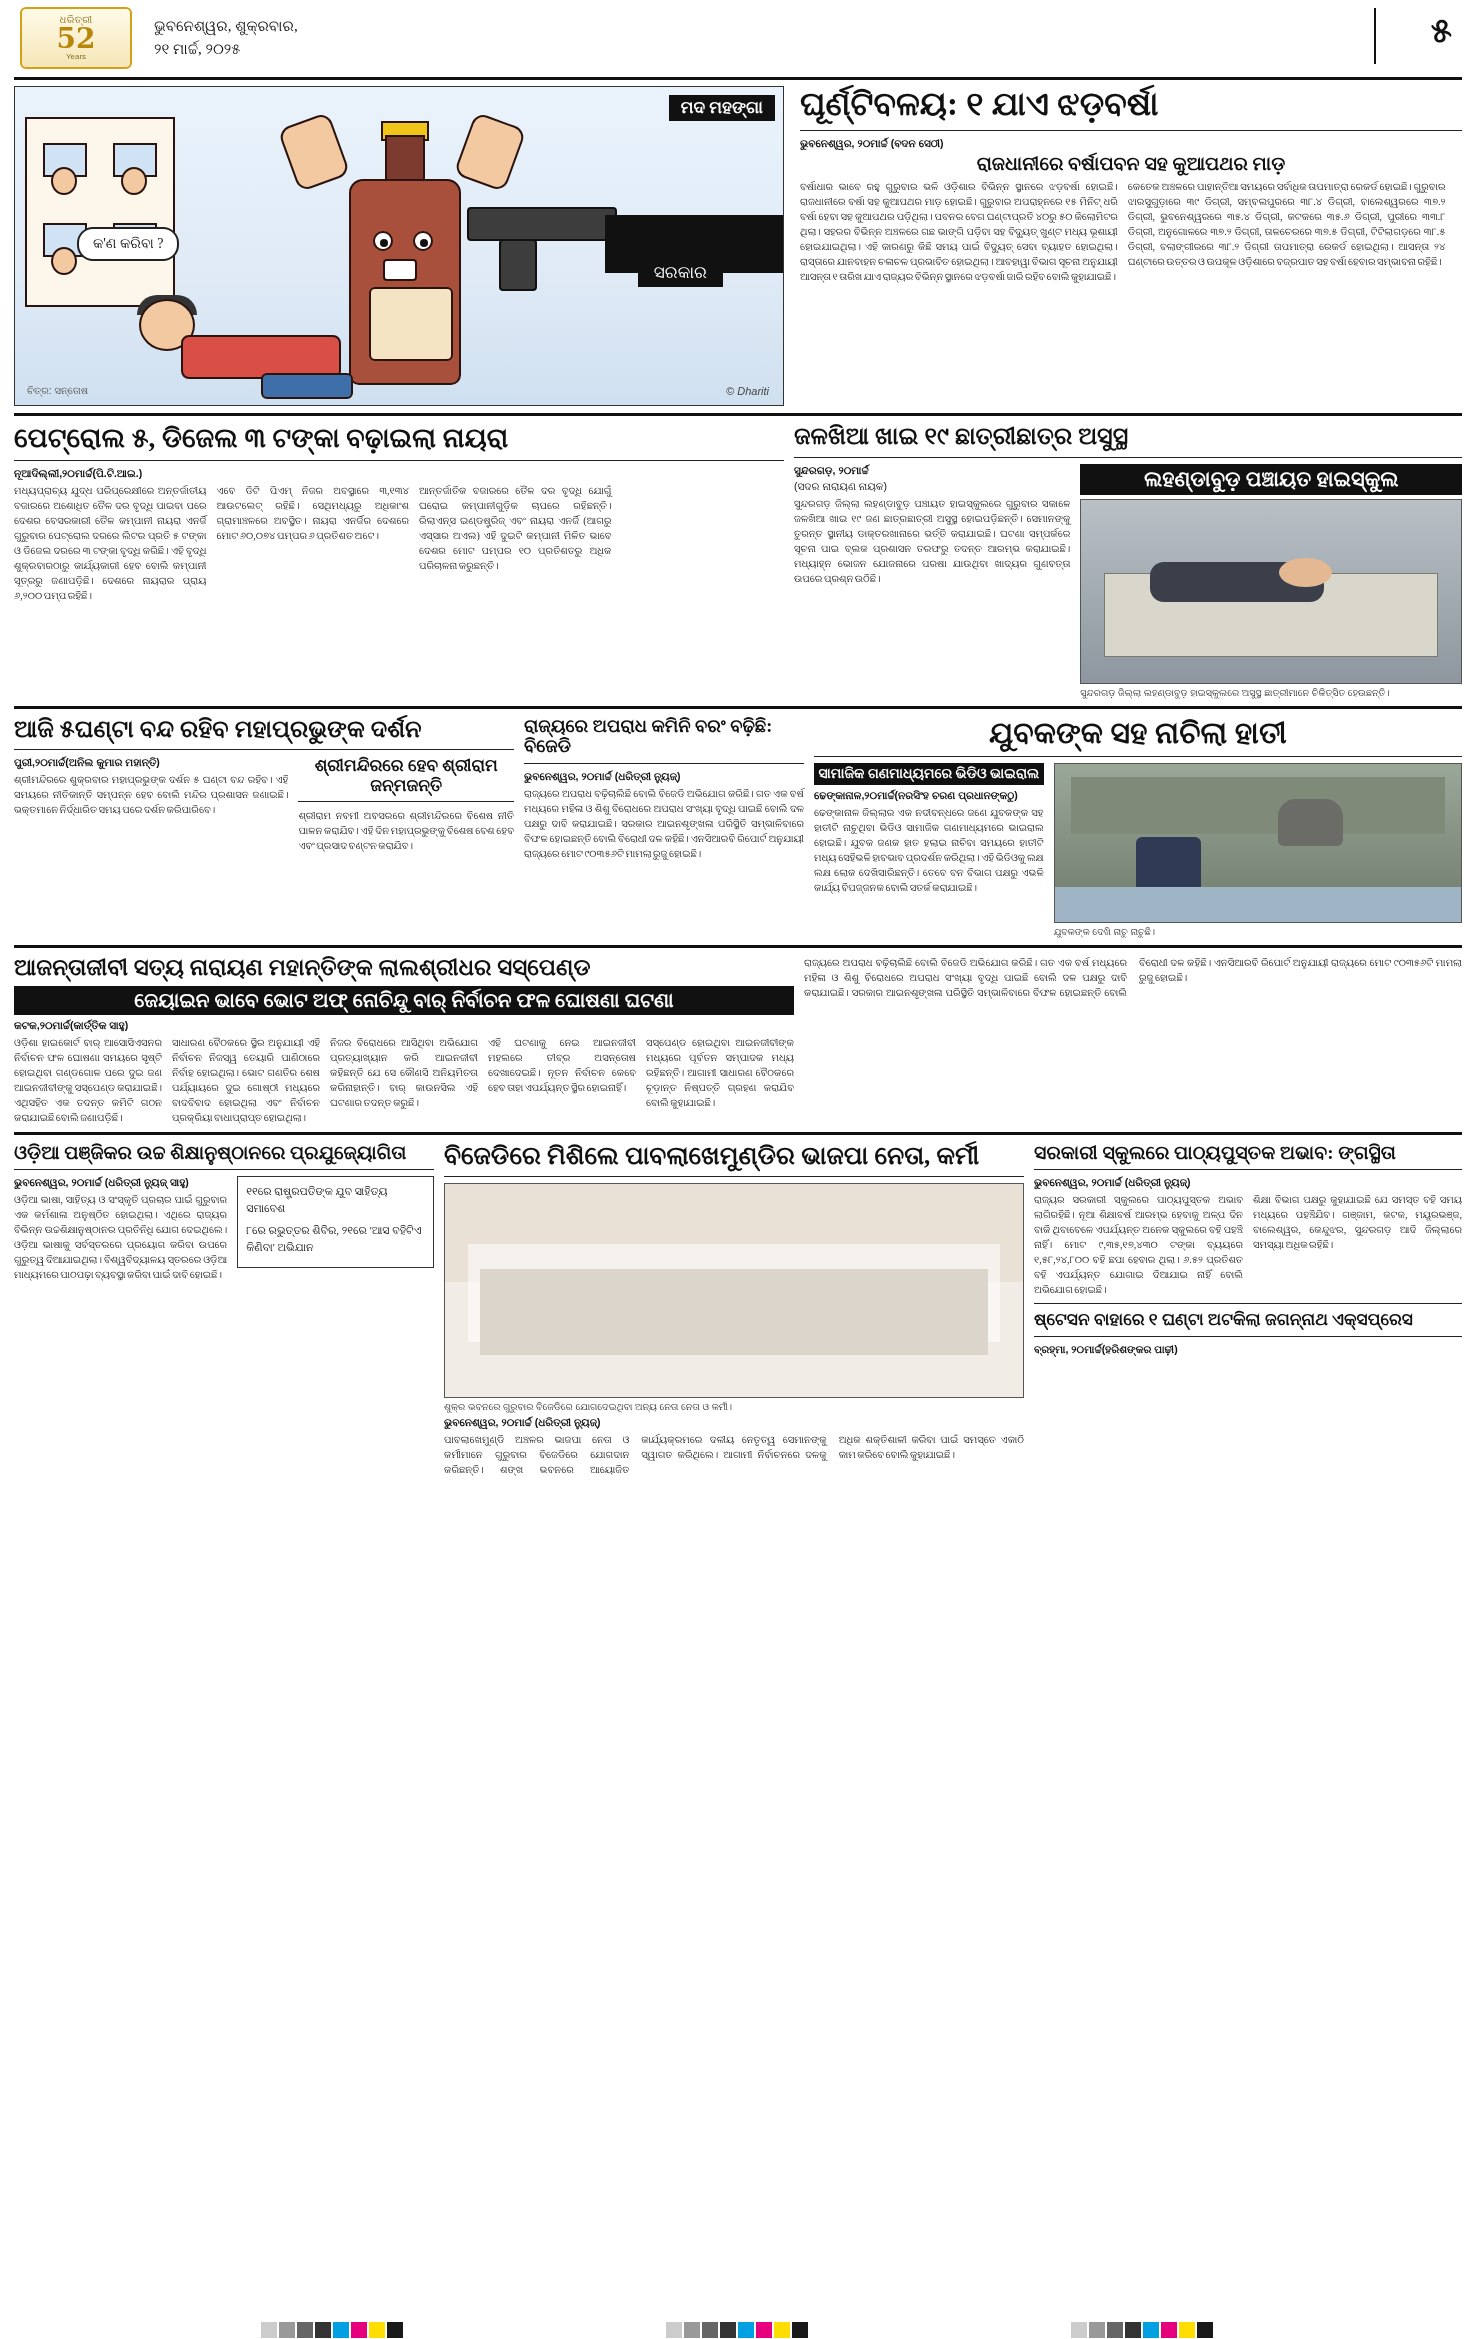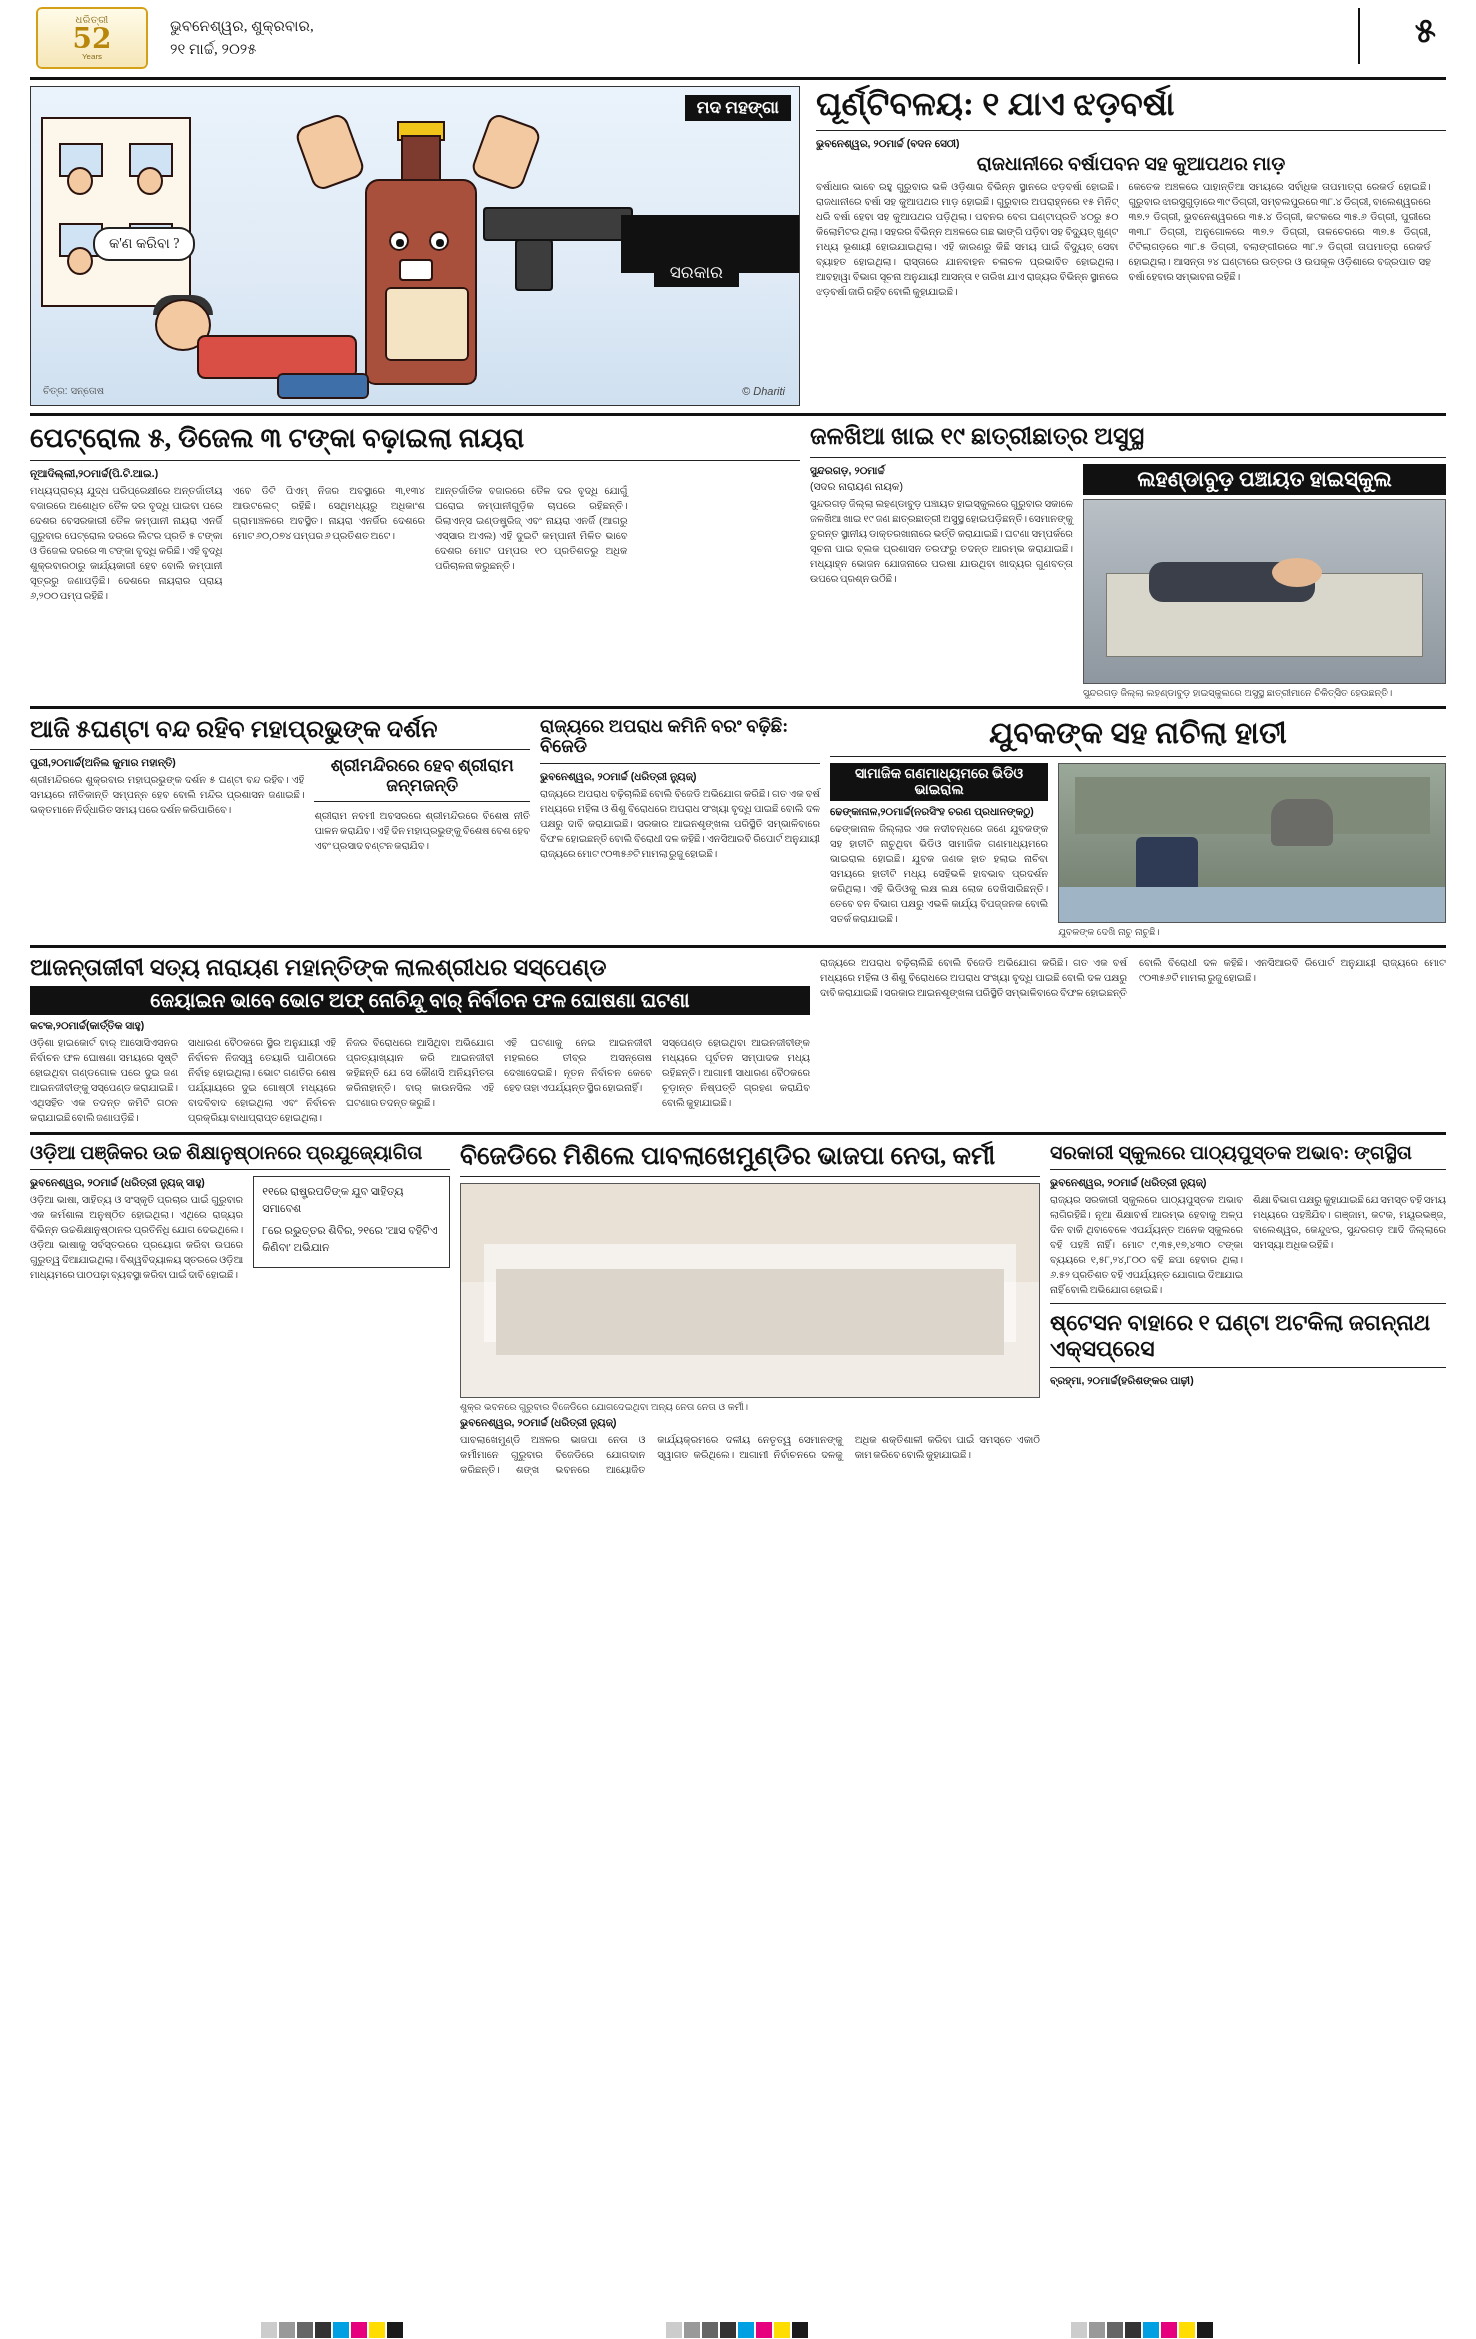--- a/index.html
+++ b/index.html
@@ -4,21 +4,21 @@
 <style>
   * { box-sizing: border-box; }
   html, body { margin:0; padding:0; }
   body {
     width:1476px; height:2339px;
     background:#ffffff;
     font-family:"Liberation Sans", sans-serif;
     color:#111;
     position:relative;
   }
-  .page { width:1476px; height:2339px; position:relative; padding:0 30px; }
+  .page { width:1476px; height:2339px; position:relative; padding:0 14px; }
 
   
   .masthead {
     height:80px; display:flex; align-items:center; gap:22px;
     border-bottom:3px solid #111; padding:4px 6px 6px 6px; position:relative;
   }
   .logo {
     width:112px; height:62px; border:2px solid #d4a017; border-radius:6px;
     background:linear-gradient(#fffbe8,#f6e6b8);
     display:flex; flex-direction:column; align-items:center; justify-content:center;
@@ -334,21 +334,21 @@
 
     <div style="flex:1">
       <div class="hl" style="font-size:19px">ସରକାରୀ ସ୍କୁଲରେ ପାଠ୍ୟପୁସ୍ତକ ଅଭାବ: ଙ୍ଗସ୍ଥିତା</div>
       <div class="rule"></div>
       <div class="dateline">ଭୁବନେଶ୍ୱର, ୨୦ମାର୍ଚ୍ଚ (ଧରିତ୍ରୀ ନ୍ୟୁଜ୍)</div>
       <div class="flex">
         <div class="body-text" style="width:50%">ରାଜ୍ୟର ସରକାରୀ ସ୍କୁଲରେ ପାଠ୍ୟପୁସ୍ତକ ଅଭାବ ଲାଗିରହିଛି। ନୂଆ ଶିକ୍ଷାବର୍ଷ ଆରମ୍ଭ ହେବାକୁ ଅଳ୍ପ ଦିନ ବାକି ଥିବାବେଳେ ଏପର୍ଯ୍ୟନ୍ତ ଅନେକ ସ୍କୁଲରେ ବହି ପହଞ୍ଚି ନାହିଁ। ମୋଟ ୯,୩୫,୧୭,୪୩୦ ଟଙ୍କା ବ୍ୟୟରେ ୧,୫୮,୨୪,୮୦୦ ବହି ଛପା ହେବାର ଥିଲା। ୬.୫୨ ପ୍ରତିଶତ ବହି ଏପର୍ଯ୍ୟନ୍ତ ଯୋଗାଇ ଦିଆଯାଇ ନାହିଁ ବୋଲି ଅଭିଯୋଗ ହୋଇଛି।</div>
         <div class="body-text" style="width:50%">ଶିକ୍ଷା ବିଭାଗ ପକ୍ଷରୁ କୁହାଯାଇଛି ଯେ ସମସ୍ତ ବହି ସମୟ ମଧ୍ୟରେ ପହଞ୍ଚିଯିବ। ଗଞ୍ଜାମ, କଟକ, ମୟୂରଭଞ୍ଜ, ବାଲେଶ୍ୱର, କେନ୍ଦୁଝର, ସୁନ୍ଦରଗଡ଼ ଆଦି ଜିଲ୍ଲାରେ ସମସ୍ୟା ଅଧିକ ରହିଛି।</div>
       </div>
       <div class="rule"></div>
-      <div class="hl" style="font-size:22px">ଷ୍ଟେସନ ବାହାରେ ୧ ଘଣ୍ଟା ଅଟକିଲା ଜଗନ୍ନାଥ ଏକ୍ସପ୍ରେସ</div>
+      <div class="hl" style="font-size:17px">ଷ୍ଟେସନ ବାହାରେ ୧ ଘଣ୍ଟା ଅଟକିଲା ଜଗନ୍ନାଥ ଏକ୍ସପ୍ରେସ</div>
       <div class="rule"></div>
       <div class="dateline">ବ୍ରହ୍ମା, ୨୦ମାର୍ଚ୍ଚ(ହରିଶଙ୍କର ପାଢ଼ୀ)</div>
     </div>
   </div>
 
   <div class="footbar">
     <div style="flex:1"></div>
     <div class="fb-seg">
       <span class="sw" style="background:#cccccc"></span>
         <span class="sw" style="background:#999999"></span>

